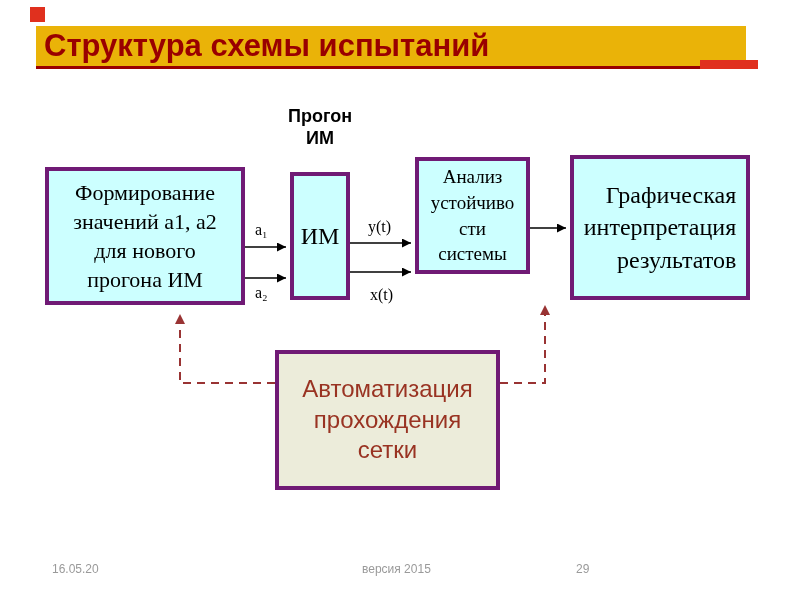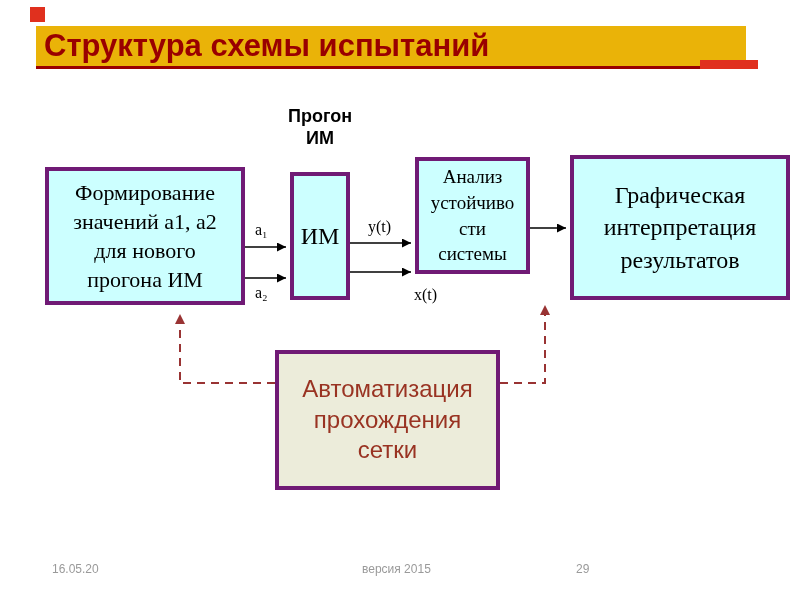--- a/index.html
+++ b/index.html
@@ -17,21 +17,21 @@
   .runlabel { position:absolute; left:282px; top:106px; width:76px; text-align:center;
               font-size:18px; font-weight:bold; color:#000; white-space:pre-line; line-height:1.2; }
 
   .box { position:absolute; border:4px solid #701a75; display:flex; align-items:center; justify-content:center;
          text-align:center; font-family:"Liberation Serif", serif; color:#000; white-space:pre-line; }
   .cyan  { background:#ccffff; }
   .beige { background:#ececda; }
   .formation  { left:45px;  top:167px; width:200px; height:138px; font-size:22px; line-height:1.32; }
   .im         { left:290px; top:172px; width:60px;  height:128px; font-size:24px; }
   .analysis   { left:415px; top:157px; width:115px; height:117px; font-size:19px; line-height:1.35; }
-  .graphic    { left:570px; top:155px; width:220px; height:145px; font-size:24px; line-height:1.35; }
+  .graphic    { left:570px; top:155px; width:180px; height:145px; font-size:24px; line-height:1.35;text-align:right; }
   .automation { left:275px; top:350px; width:225px; height:140px; font-size:24px; line-height:1.28;
                 color:#993322; font-family:"Liberation Sans", sans-serif; }
 
   .wires { position:absolute; left:0; top:0; width:800px; height:600px; pointer-events:none; }
   .w { stroke:#000; stroke-width:1.4; fill:none; }
   .d { stroke:#993333; stroke-width:2; fill:none; stroke-dasharray:8 6; }
 
   .sig { position:absolute; font-family:"Liberation Serif", serif; font-size:16px; color:#000; }
 
   .footer { position:absolute; top:562px; font-size:12px; color:#9a9a9a; }
@@ -89,20 +89,20 @@
     <path class="w" d="M350,243 H411" marker-end="url(#ab)"></path>
     <path class="w" d="M350,272 H411" marker-end="url(#ab)"></path>
     <path class="w" d="M530,228 H566" marker-end="url(#ab)"></path>
     <path class="d" d="M275,383 H180 V314" marker-end="url(#ar)"></path>
     <path class="d" d="M500,383 H545 V305" marker-end="url(#ar)"></path>
   </svg>
 
   <div class="sig" style="left:255px; top:221px;">a₁</div>
   <div class="sig" style="left:255px; top:284px;">a₂</div>
   <div class="sig" style="left:368px; top:218px;">y(t)</div>
-  <div class="sig" style="left:370px; top:286px;margin-left:44px;">x(t)</div>
+  <div class="sig" style="left:370px; top:286px;">x(t)</div>
 
   <div class="footer f-date">16.05.20</div>
   <div class="footer f-ver">версия 2015</div>
   <div class="footer f-page">29</div>
 
 
 </div>
 
 </body></html>

